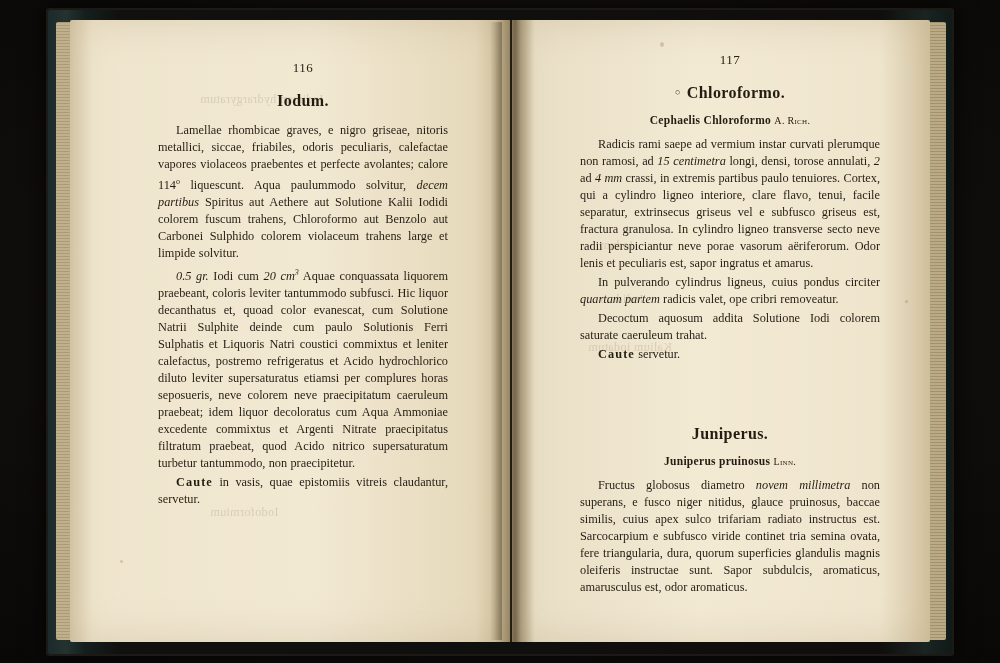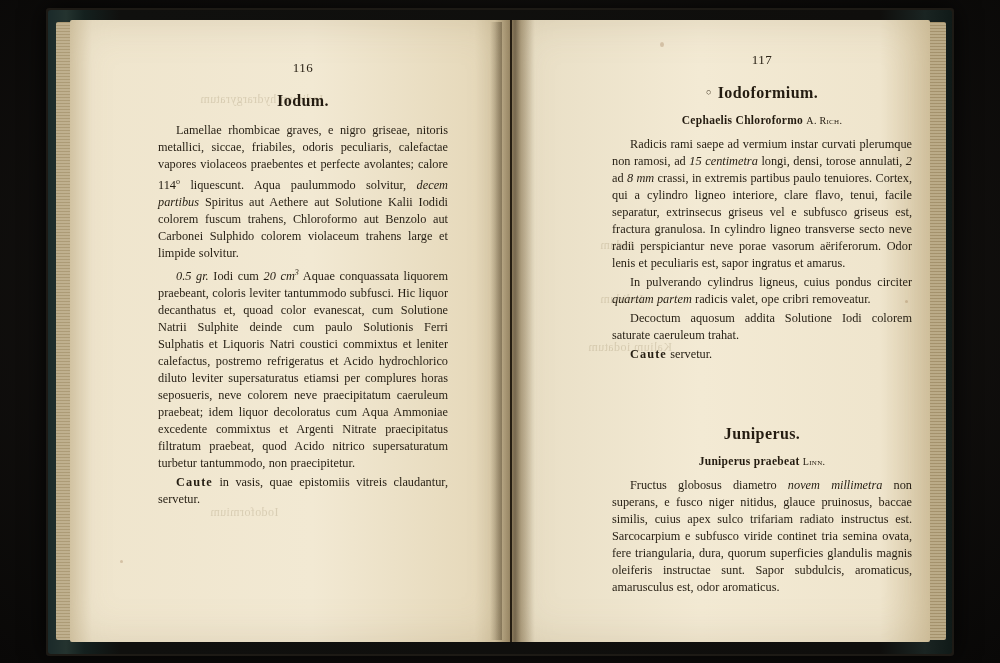--- a/index.html
+++ b/index.html
@@ -112,21 +112,21 @@
     background: rgba(150,110,70,0.30);
     pointer-events: none;
   }
 
   
   .col {
     position: absolute;
     color: #241d12;
   }
   .col-left  { left: 158px; top: 60px; width: 290px; }
-  .col-right { left: 612px; top: 52px; width: 300px; }
+  .col-right { left: 580px; top: 52px; width: 300px; }
 
   .folio {
     text-align: center;
     font-size: 13px;
     letter-spacing: 0.5px;
     margin-bottom: 16px;
     color: #2b2317;
   }
   .head1 {
     text-align: center;
@@ -237,48 +237,48 @@
       tantummodo, non praecipitetur.</p>
 
 
     <p class="para"><span class="bold sp">Caute</span> in vasis, quae epistomiis vitreis claudantur,
       servetur.</p>
   </div>
 
   <div class="col col-right">
     <div class="folio">117</div>
 
-    <div class="head1 with-mark">Iodoformium.</div>
+    <div class="head1 with-mark">Chloroformo.</div>
     <div class="head2">
       <span>Cephaelis Chloroformo</span>
       <span class="auth">A. Rich.</span>
     </div>
 
     <p class="para">Radicis rami saepe ad vermium instar curvati plerumque
       non ramosi, ad <span class="it">15 centimetra</span> longi, densi, torose annulati,
-      <span class="it">2</span> ad <span class="it">8 mm</span> crassi, in extremis partibus paulo tenuiores.
+      <span class="it">2</span> ad <span class="it">4 mm</span> crassi, in extremis partibus paulo tenuiores.
       Cortex, qui a cylindro ligneo interiore, clare flavo, tenui,
       facile separatur, extrinsecus griseus vel e subfusco griseus
       est, fractura granulosa. In cylindro ligneo transverse
       secto neve radii perspiciantur neve porae vasorum aëriferorum.
       Odor lenis et peculiaris est, sapor ingratus et amarus.</p>
 
     <p class="para">In pulverando cylindrus ligneus, cuius pondus circiter
       <span class="it">quartam partem</span> radicis valet, ope cribri removeatur.</p>
 
     <p class="para">Decoctum aquosum addita Solutione Iodi colorem
       saturate caeruleum trahat.</p>
 
     <p class="para"><span class="bold sp">Caute</span> servetur.</p>
 
     <div class="gap-lg"></div>
 
     <div class="head1">Juniperus.</div>
     <div class="head2">
-      <span>Juniperus praebeat</span>
+      <span>Juniperus pruinosus</span>
       <span class="auth">Linn.</span>
     </div>
 
     <p class="para">Fructus globosus diametro <span class="it">novem millimetra</span> non
       superans, e fusco niger nitidus, glauce pruinosus, baccae
       similis, cuius apex sulco trifariam radiato instructus est.
       Sarcocarpium e subfusco viride continet tria semina ovata,
       fere triangularia, dura, quorum superficies glandulis
       magnis oleiferis instructae sunt. Sapor subdulcis, aromaticus,
       amarusculus est, odor aromaticus.</p>

